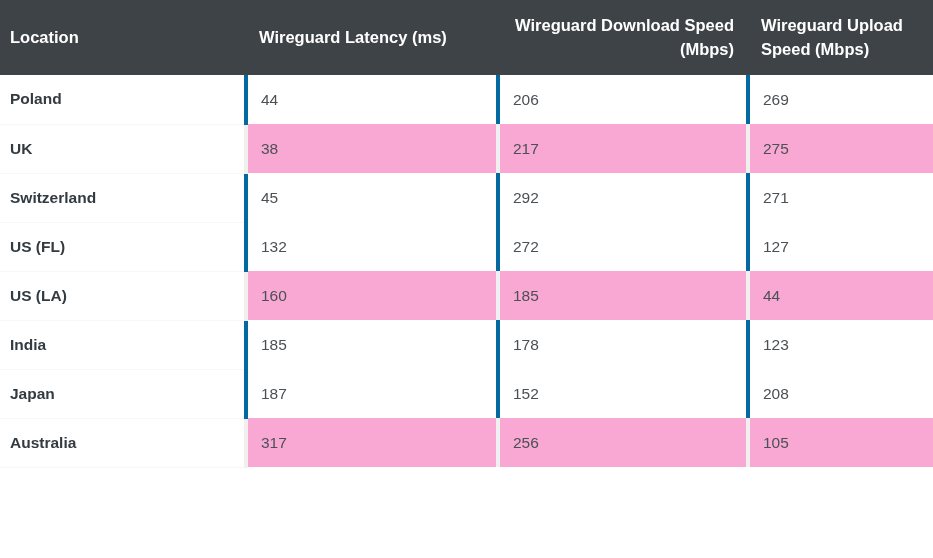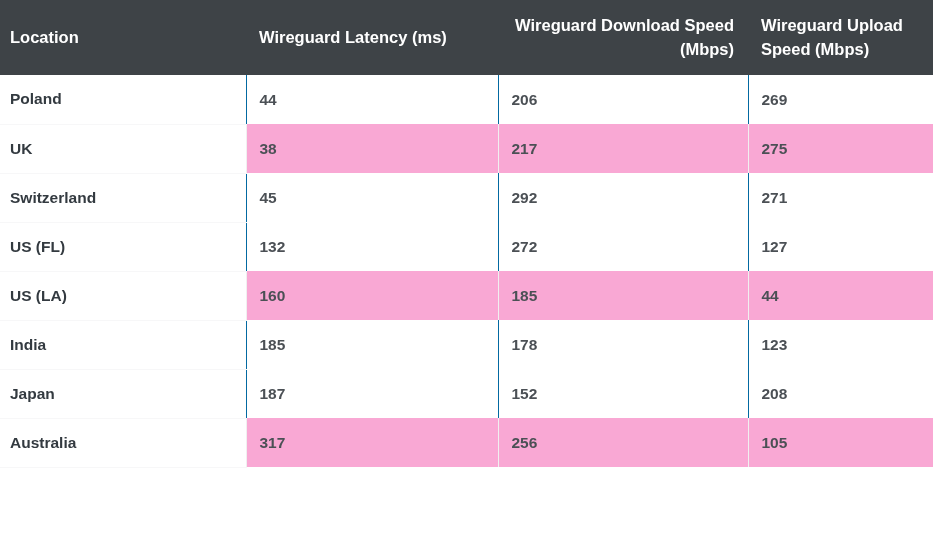--- a/index.html
+++ b/index.html
@@ -58,22 +58,21 @@
     background: #ffffff;
     color: #333a40;
     font-weight: bold;
     font-size: 15.5px;
     padding-left: 10px;
     border-bottom: 1px solid #f7f7f8;
   }
 
   
   #vpn-table tbody td.cell-data {
-    border-left: 1px solid #0369a1;
-    font-weight: bold;
+    border-left: 4px solid #0369a1;
   }
   #vpn-table tbody tr.row-odd  td.cell-data { background: #ffffff; }
   #vpn-table tbody tr.row-even td.cell-data { background: #f9a8d4; }
 
   
   #vpn-table tbody tr.row-even td.cell-data { border-left-color: #f0f0f0; }
 </style>
 </head>
 <body>
 

